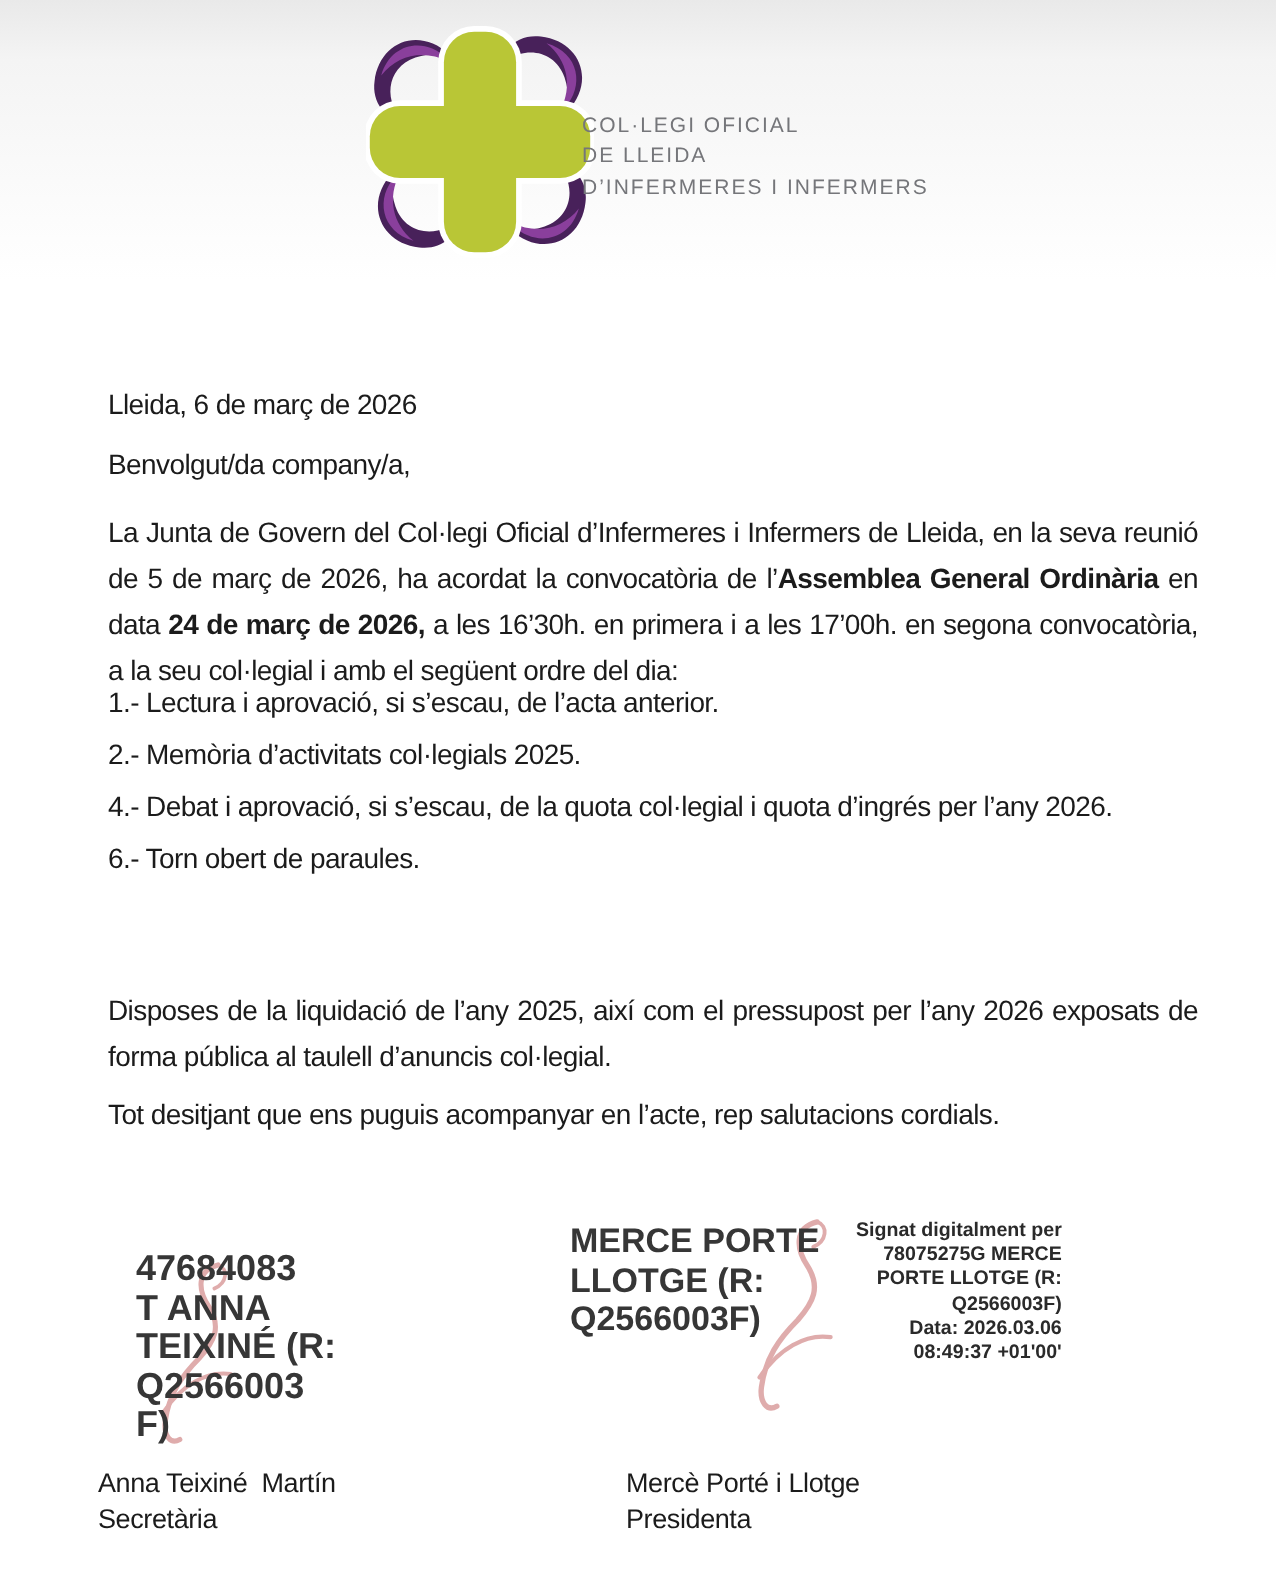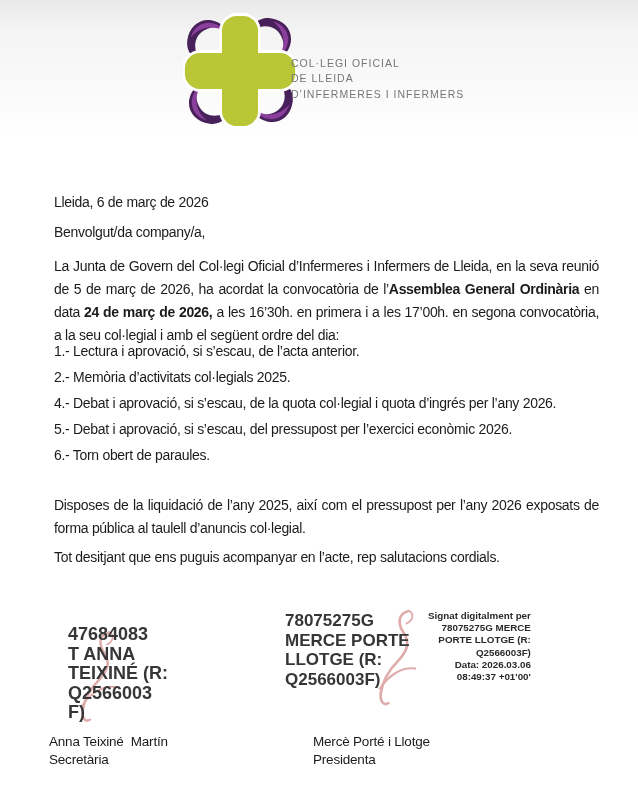--- a/index.html
+++ b/index.html
@@ -77,21 +77,20 @@
 
   <div class="tblock date-line">Lleida, 6 de març de 2026</div>
   <div class="tblock salutation">Benvolgut/da company/a,</div>
 
   <div class="tblock intro"><span>La Junta de Govern del Col·legi Oficial d’Infermeres i Infermers de Lleida, en la seva reunió de 5 de març de 2026, ha acordat la convocatòria de l’</span><b>Assemblea General Ordinària</b><span> en data </span><b>24 de març de 2026,</b><span> a les 16’30h. en primera i a les 17’00h. en segona convocatòria, a la seu col·legial i amb el següent ordre del dia:</span></div>
 
   <div class="tblock agenda">
     <div class="agenda-item">1.- Lectura i aprovació, si s’escau, de l’acta anterior.</div>
     <div class="agenda-item">2.- Memòria d’activitats col·legials 2025.</div>
     <div class="agenda-item">4.- Debat i aprovació, si s’escau, de la quota col·legial i quota d’ingrés per l’any 2026.</div>
-    <div class="agenda-item">5.- Debat i aprovació, si s’escau, del pressupost per l’exercici econòmic 2026.</div>
     <div class="agenda-item">6.- Torn obert de paraules.</div>
   </div>
 
   <div class="tblock notice">Disposes de la liquidació de l’any 2025, així com el pressupost per l’any 2026 exposats de forma pública al taulell d’anuncis col·legial.</div>
   <div class="tblock farewell">Tot desitjant que ens puguis acompanyar en l’acte, rep salutacions cordials.</div>
 
   <svg class="flourish flourish-left" viewBox="0 0 50 110" xmlns="http://www.w3.org/2000/svg">
     <g fill="none" stroke="#cd7a7a" opacity="0.62" stroke-linecap="round">
       <path d="M36 6 C 24 9, 25 20, 31 29 C 38 40, 34 48, 26 57 C 16 67, 9 77, 7 92 C 6 100, 10 105, 15 102" stroke-width="2.8"></path>
       <path d="M36 6 C 42 8, 41 16, 34 19" stroke-width="2"></path>
@@ -107,21 +106,20 @@
   </div>
 
   <svg class="flourish flourish-right" viewBox="0 0 50 110" xmlns="http://www.w3.org/2000/svg">
     <g fill="none" stroke="#cd7a7a" opacity="0.62" stroke-linecap="round">
       <path d="M36 6 C 24 9, 25 20, 31 29 C 38 40, 34 48, 26 57 C 16 67, 9 77, 7 92 C 6 100, 10 105, 15 102" stroke-width="2.8"></path>
       <path d="M36 6 C 42 8, 41 16, 34 19" stroke-width="2"></path>
       <path d="M6 87 C 16 72, 30 64, 43 66" stroke-width="2.2"></path>
     </g>
   </svg>
   <div class="stamp stamp-right">
-    <div>78075275G</div>
     <div>MERCE PORTE</div>
     <div>LLOTGE (R:</div>
     <div>Q2566003F)</div>
   </div>
   <div class="sig-details details-right">
     <div>Signat digitalment per</div>
     <div>78075275G MERCE</div>
     <div>PORTE LLOTGE (R:</div>
     <div>Q2566003F)</div>
     <div>Data: 2026.03.06</div>

